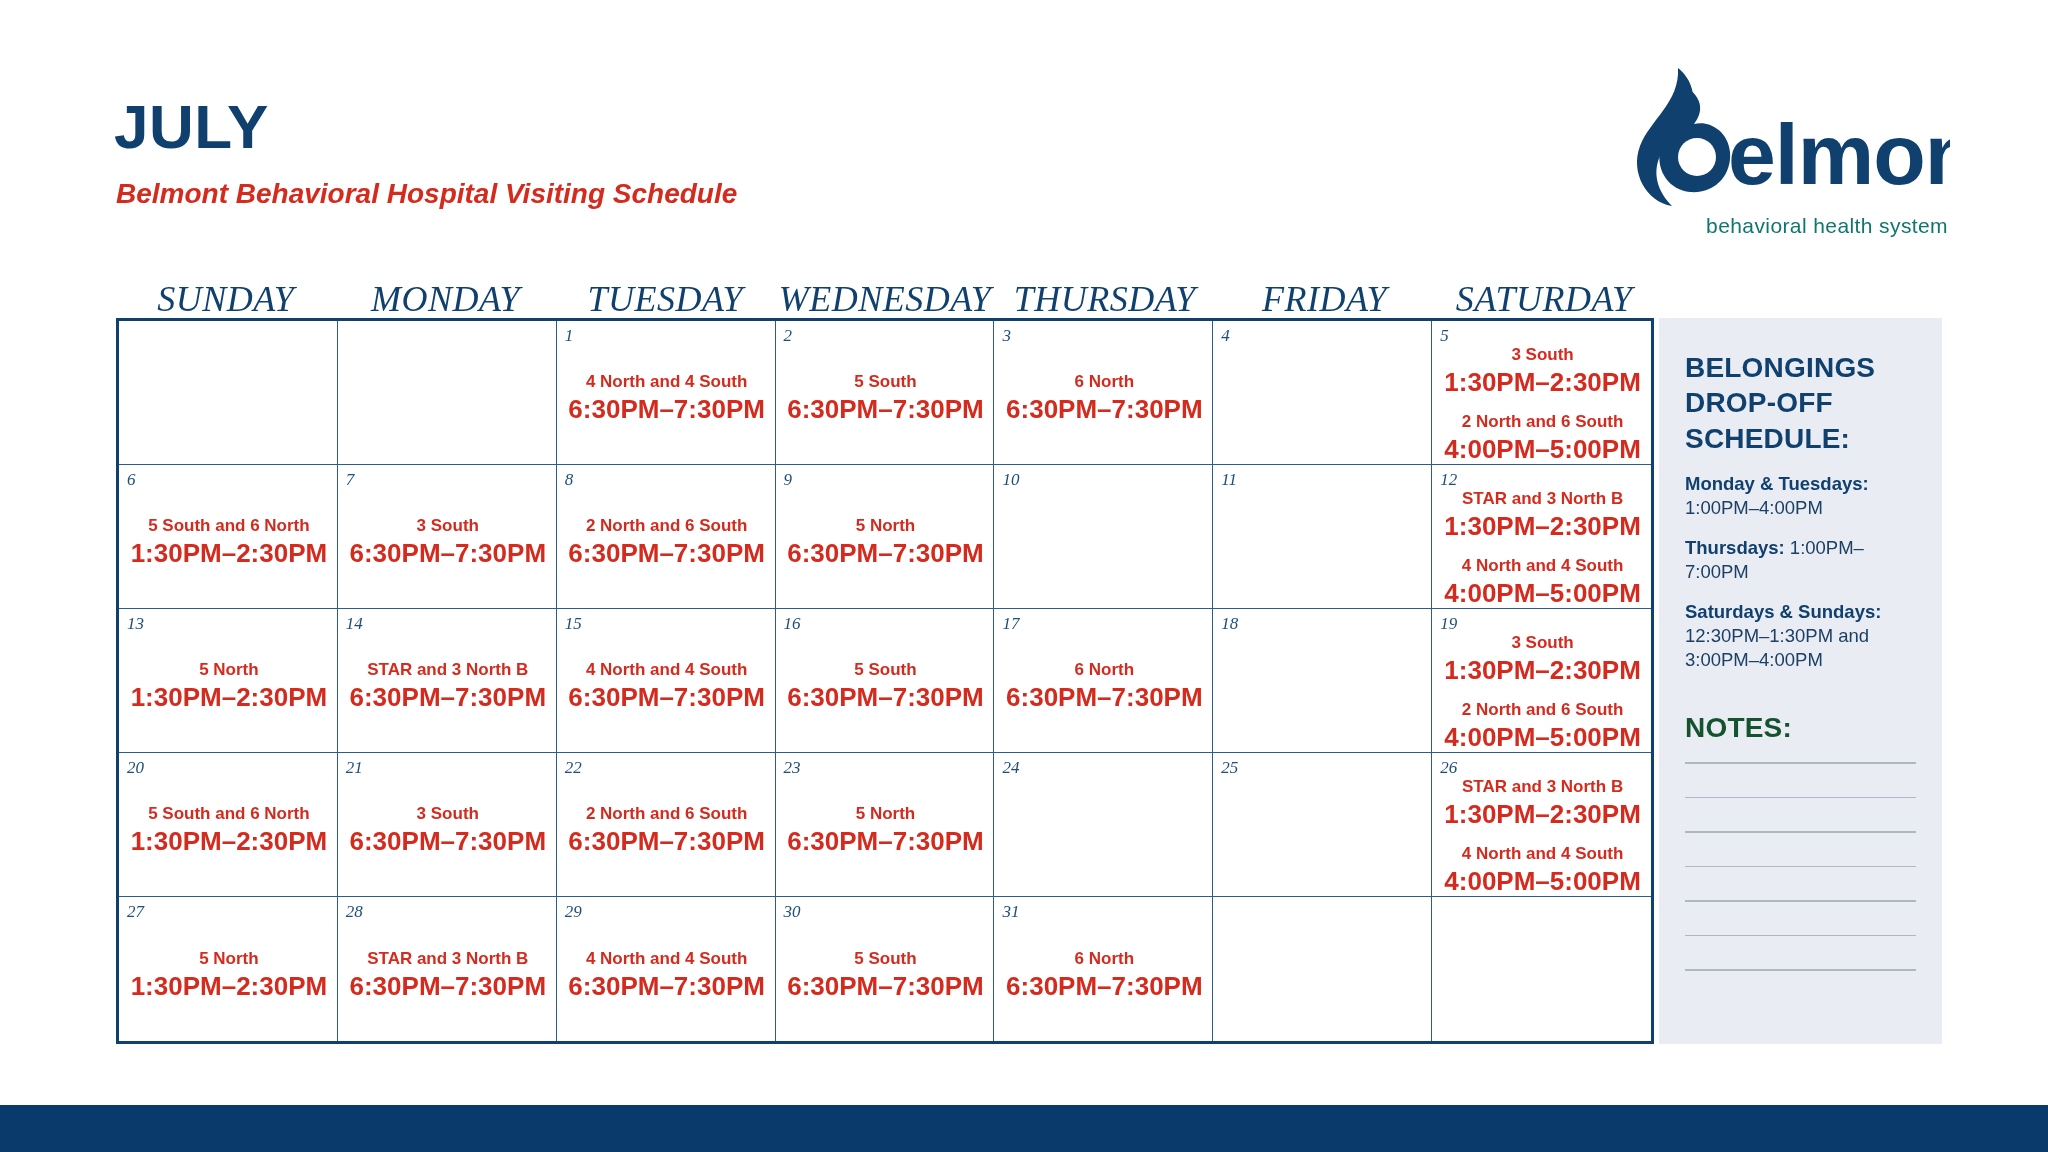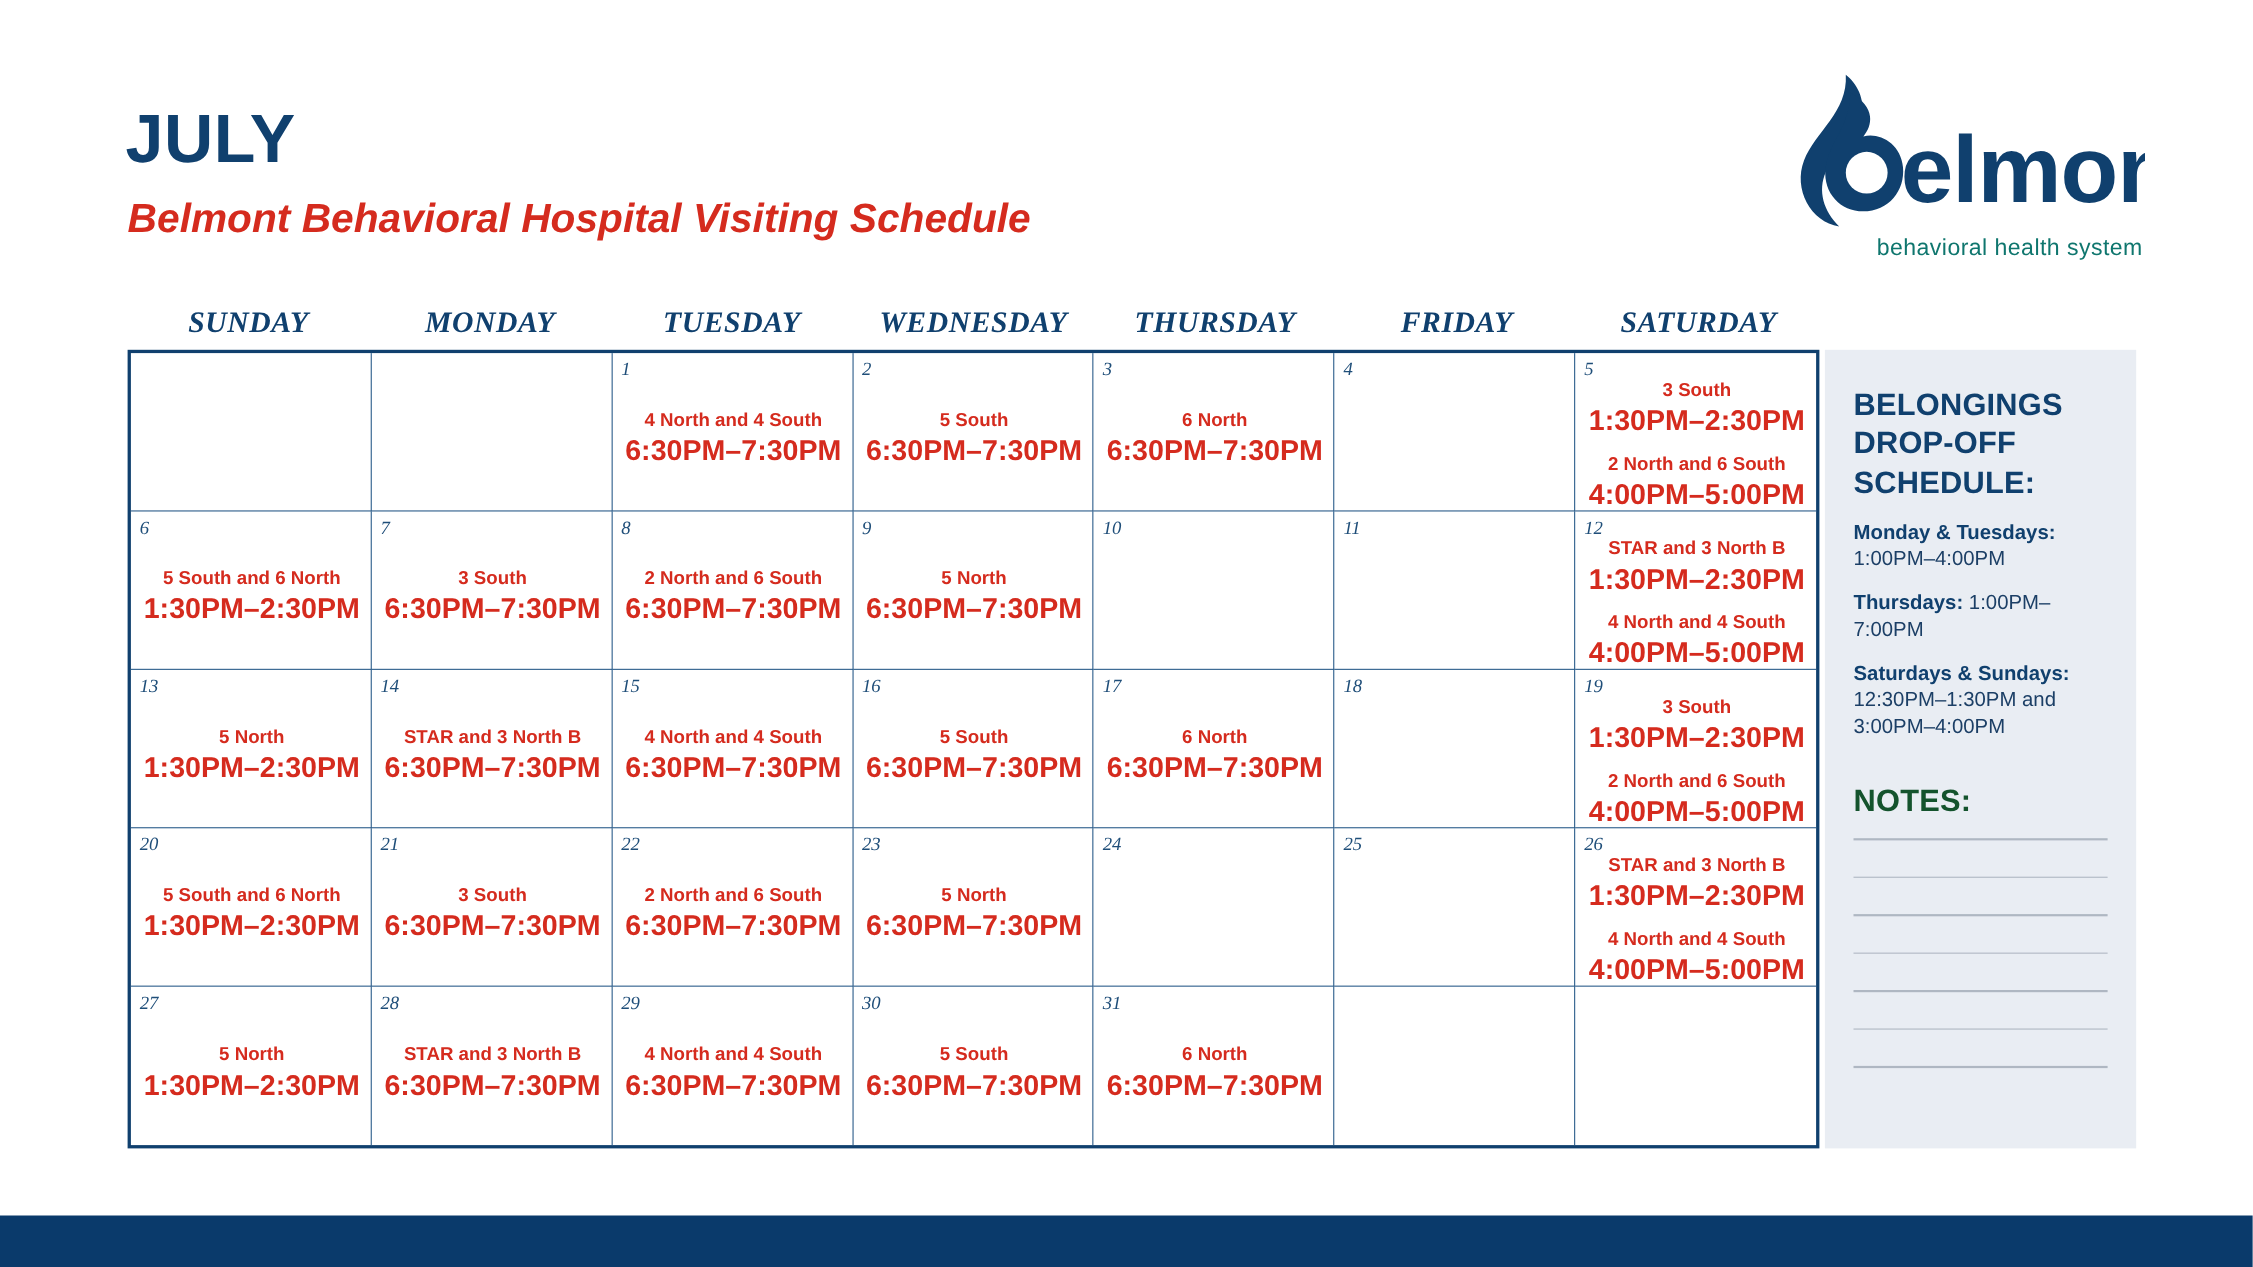--- a/index.html
+++ b/index.html
@@ -17,21 +17,21 @@
 
   
   #header { position: absolute; left: 0; top: 0; width: 2048px; height: 270px; }
   #month-title {
     position: absolute; left: 114px; top: 96px;
     font-size: 62px; font-weight: 700; letter-spacing: 0.5px;
     color: #10406E; line-height: 1;
   }
   #schedule-subtitle {
     position: absolute; left: 116px; top: 180px;
-    font-size: 37px; font-style: italic; font-weight: 700;
+    font-size: 28px; font-style: italic; font-weight: 700;
     color: #D52B1E; line-height: 1;
     font-family: "Liberation Sans", sans-serif;
   }
 
   
   #logo { position: absolute; right: 98px; top: 62px; width: 330px; height: 180px; }
   #logo svg { display: block; }
   #logo-tagline {
     position: absolute; right: 2px; bottom: 4px;
     font-size: 21px; color: #0f766e; letter-spacing: 0.4px;
@@ -39,21 +39,21 @@
   }
 
   
   #dow-row {
     position: absolute; left: 116px; top: 278px;
     width: 1538px; height: 40px;
     display: grid; grid-template-columns: repeat(7, 1fr);
   }
   .dow {
     text-align: center;
-    font-size: 27px; font-style: italic; font-weight: 700;
+    font-size: 36px; font-style: italic; font-weight: 400;
     color: #10406E; letter-spacing: 0.5px;
     font-family: "Liberation Serif", serif;
   }
 
   
   #calendar {
     position: absolute; left: 116px; top: 318px;
     width: 1538px; height: 726px;
     border: 3px solid #10406E;
     box-sizing: border-box;

